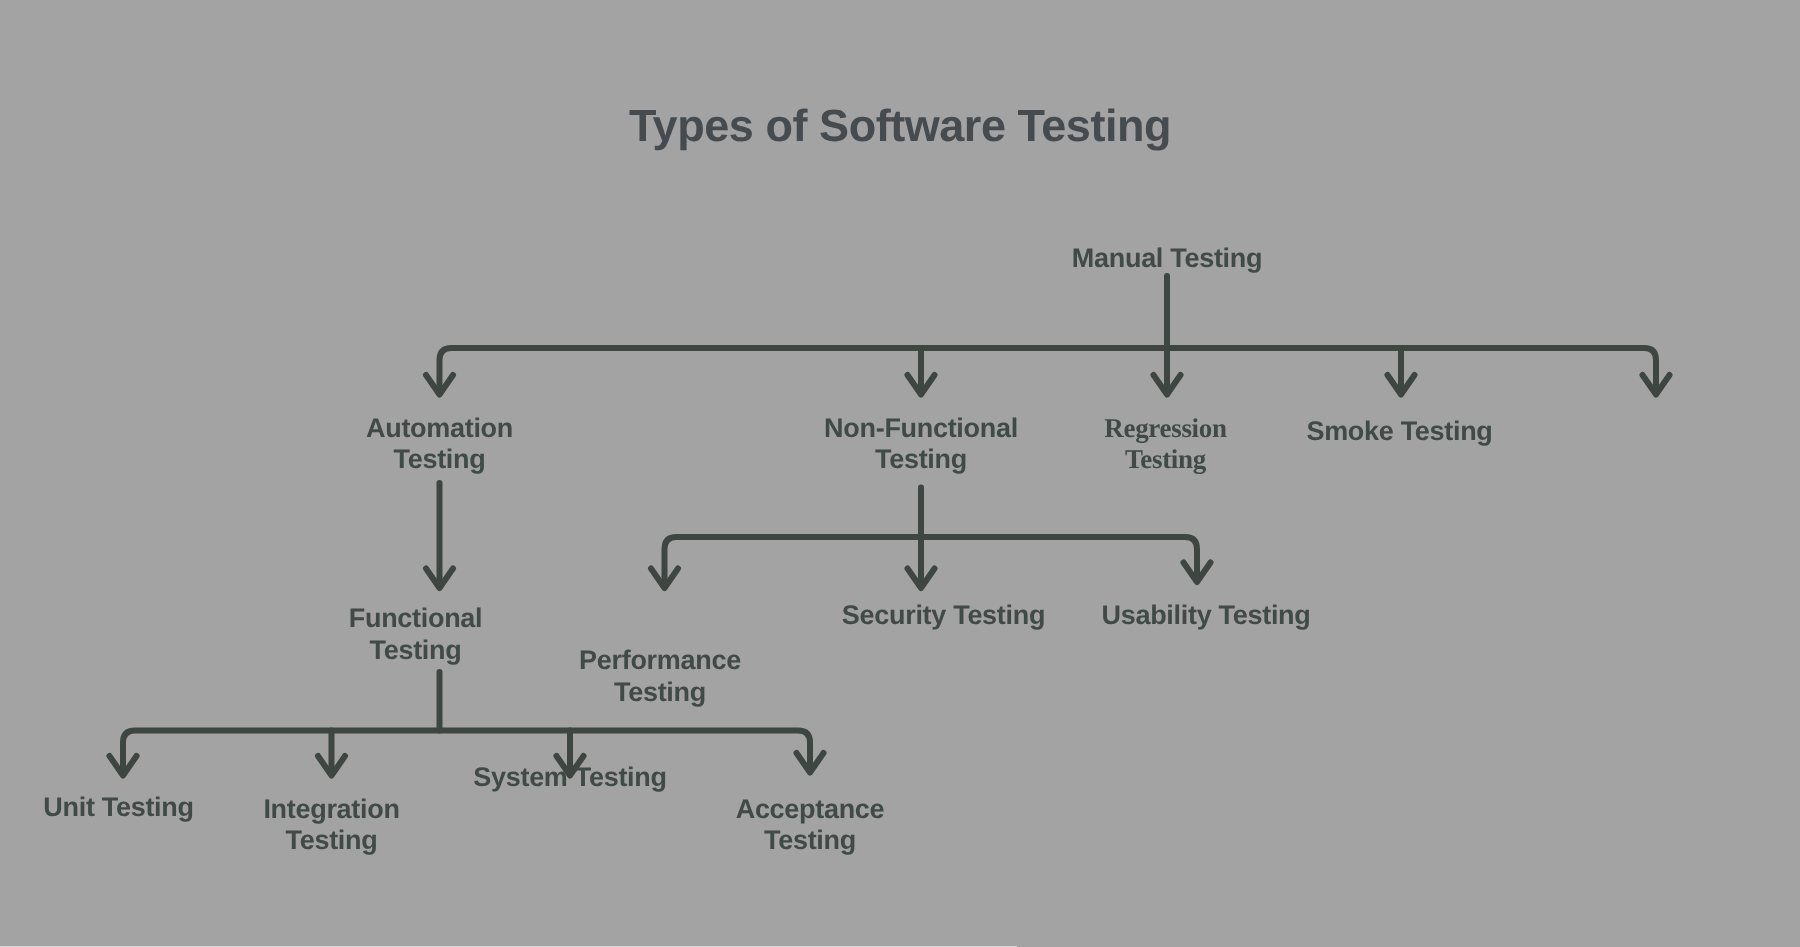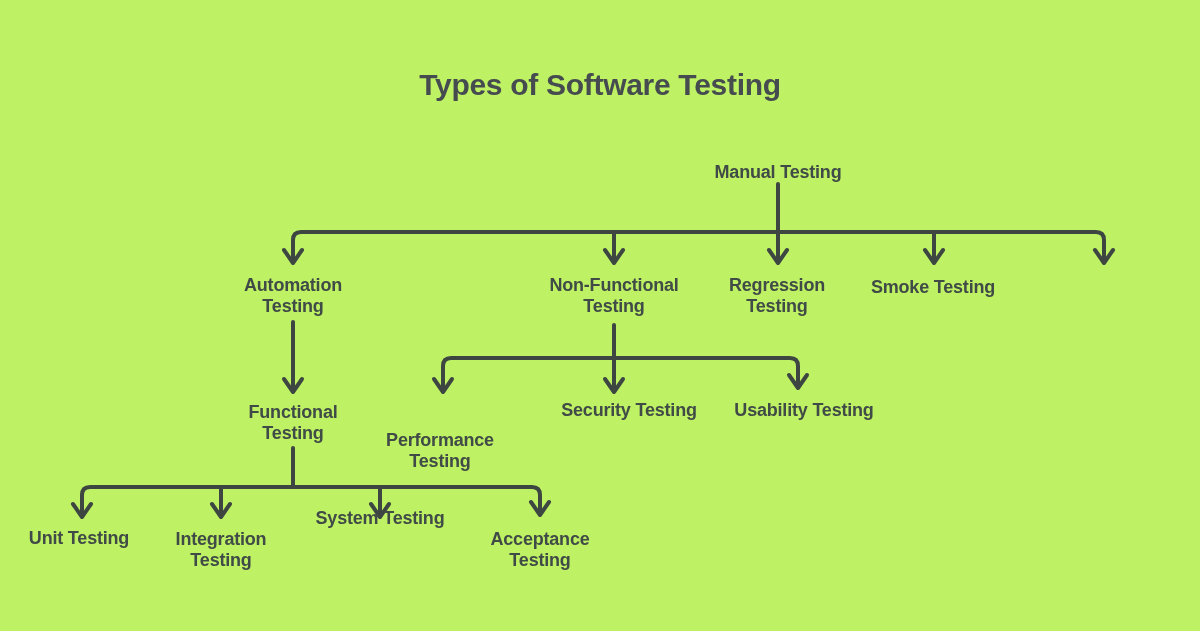--- a/index.html
+++ b/index.html
@@ -5,21 +5,21 @@
   html, body {
     margin: 0;
     padding: 0;
     background: #ffffff;
     font-family: "Liberation Sans", sans-serif;
   }
   .canvas {
     position: relative;
     width: 1200px;
     height: 631px;
-    background: #bef264;
+    background: #a3a3a3;
     overflow: hidden;
   }
   .diagram-title {
     position: absolute;
     left: 0;
     top: 68px;
     width: 1200px;
     margin: 0;
     text-align: center;
     font-size: 30px;
@@ -96,25 +96,25 @@
     <polyline class="arrowhead" points="371,504 380,517 389,504"></polyline>
     <polyline class="arrowhead" points="531,502 540,515 549,502"></polyline>
   </svg>
 
   <div class="node" style="left:778px; top:162px;">Manual Testing</div>
 
   <div class="node" style="left:293px; top:275px;">Automation
 Testing</div>
   <div class="node" style="left:614px; top:275px;">Non-Functional
 Testing</div>
-  <div class="node" style="left:777px; top:275px;">Regression
+  <div class="node" style="left:777px; top:275px;font-family:Liberation Serif, serif;">Regression
 Testing</div>
   <div class="node" style="left:933px; top:277px;">Smoke Testing</div>
 
-  <div class="node" style="left:293px; top:402px;">Functional
+  <div class="node" style="left:277px; top:402px;">Functional
 Testing</div>
   <div class="node" style="left:440px; top:402px;margin-top:28px;">Performance
 Testing</div>
   <div class="node" style="left:629px; top:400px;">Security Testing</div>
   <div class="node" style="left:804px; top:400px;">Usability Testing</div>
 
   <div class="node" style="left:79px; top:528px;">Unit Testing</div>
   <div class="node" style="left:221px; top:529px;">Integration
 Testing</div>
   <div class="node" style="left:380px; top:508px;">System Testing</div>

